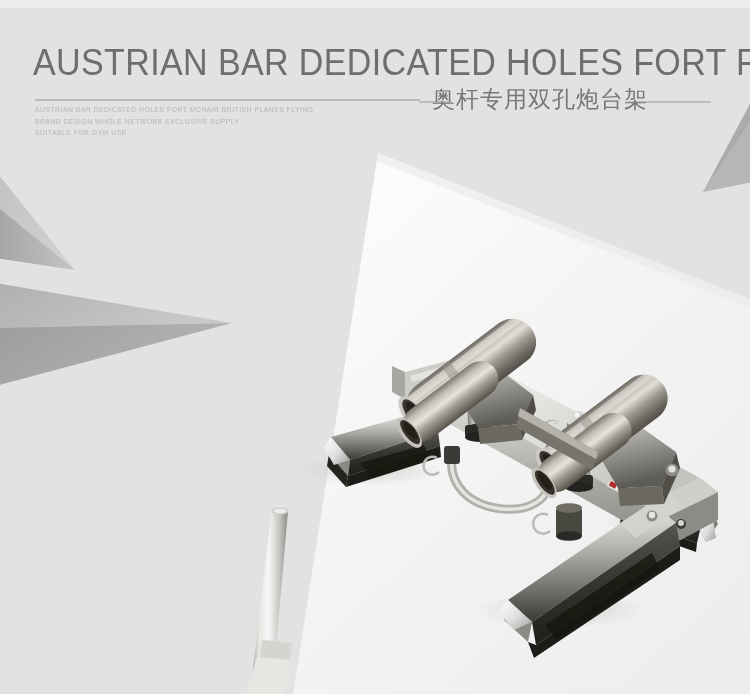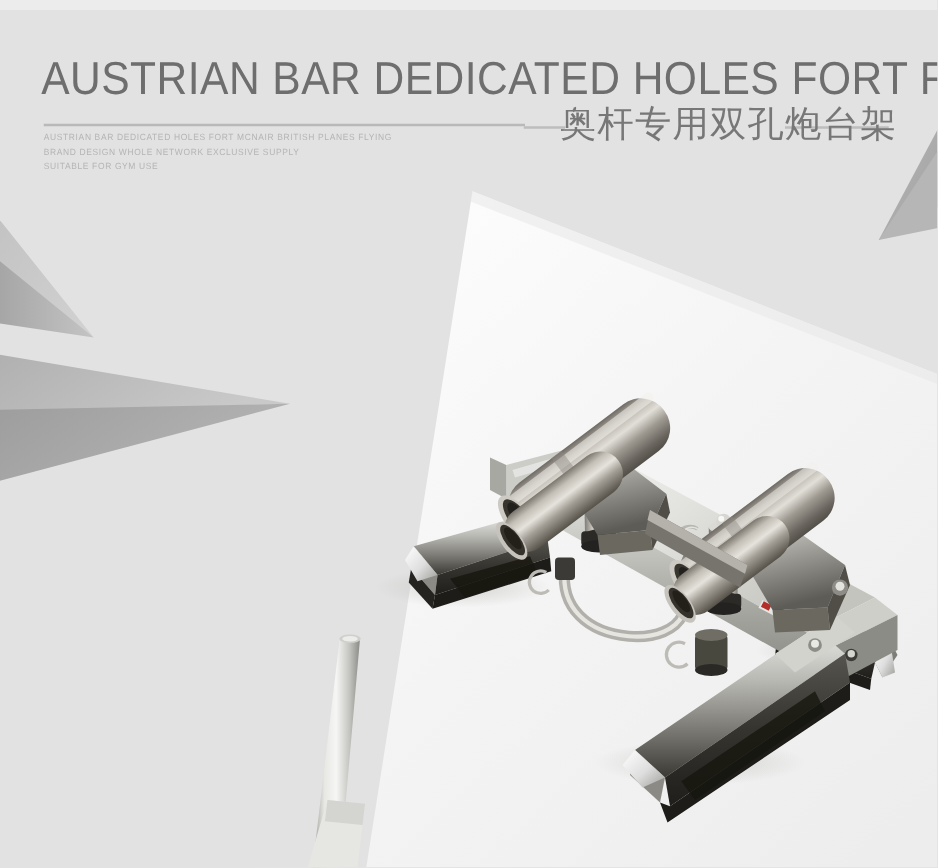--- a/index.html
+++ b/index.html
@@ -37,22 +37,22 @@
   }
   .rule{
     position:absolute;
     height:2px;
     background:#b9b9b9;
   }
   .rule-left{left:35px;top:99px;width:385px;}
   .rule-mid{left:419px;top:101px;width:33px;height:2px;background:#bdbdbd;}
   .rule-right{left:628px;top:101px;width:83px;height:2px;background:#bdbdbd;}
   .cn-title{
-    position:absolute;left:448px;top:85px;
-    font-size:29px;line-height:28px;
+    position:absolute;left:432px;top:85px;
+    font-size:23px;line-height:28px;
     color:#777;
     letter-spacing:1px;
     font-family:"DejaVu Sans","Liberation Sans",sans-serif;
     white-space:nowrap;
   }
   .sub{
     position:absolute;left:35px;top:104px;
     font-size:7.2px;
     line-height:11.6px;
     letter-spacing:0.55px;

